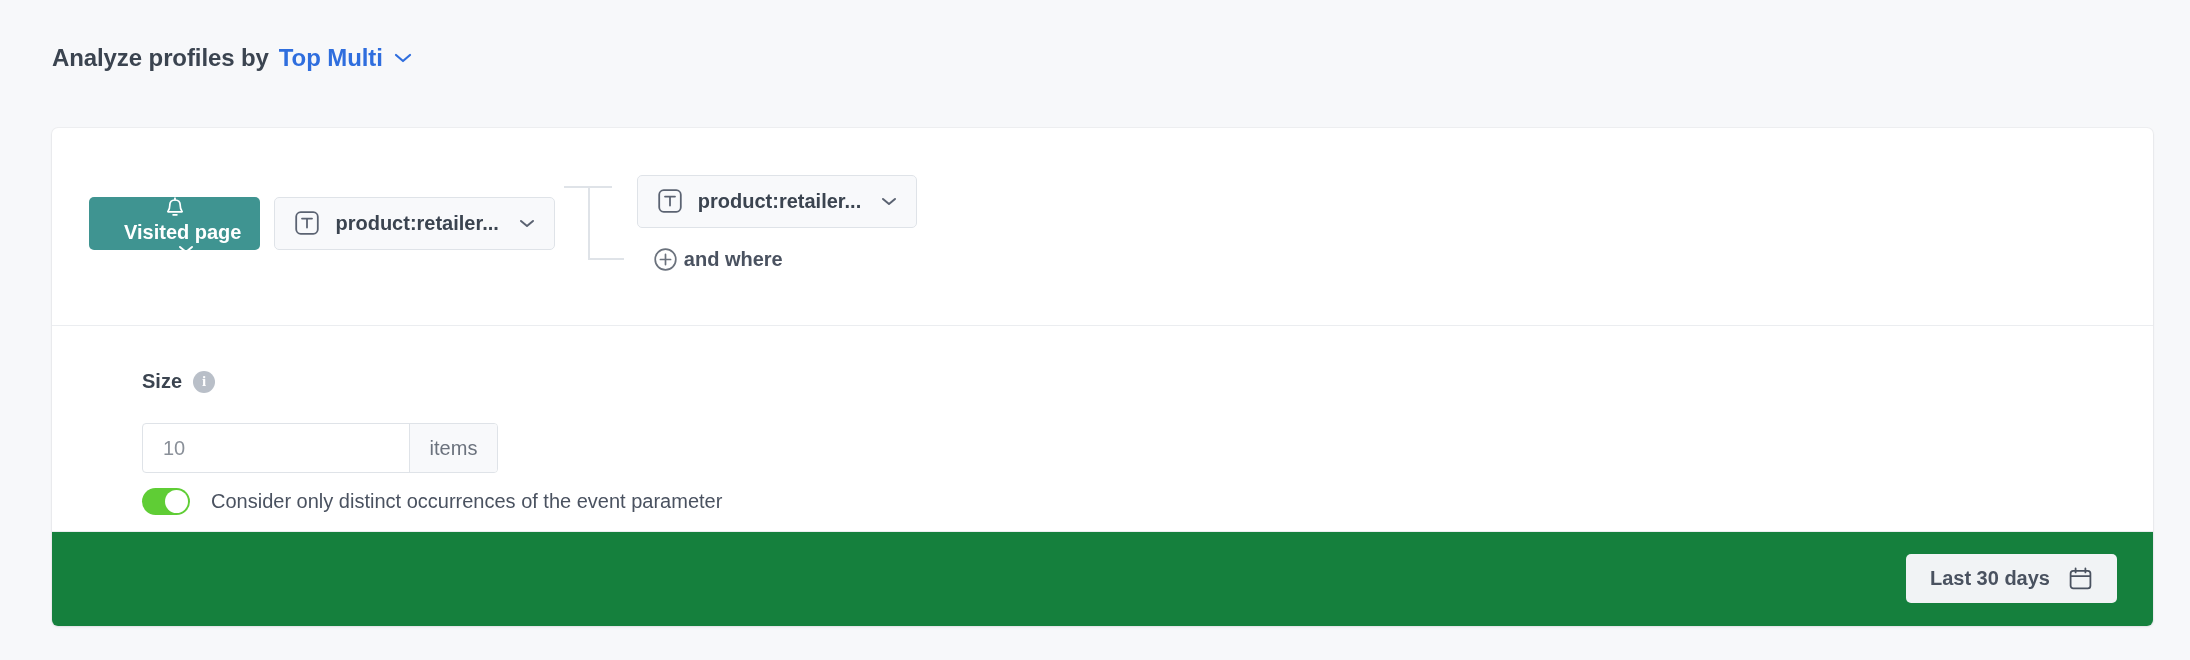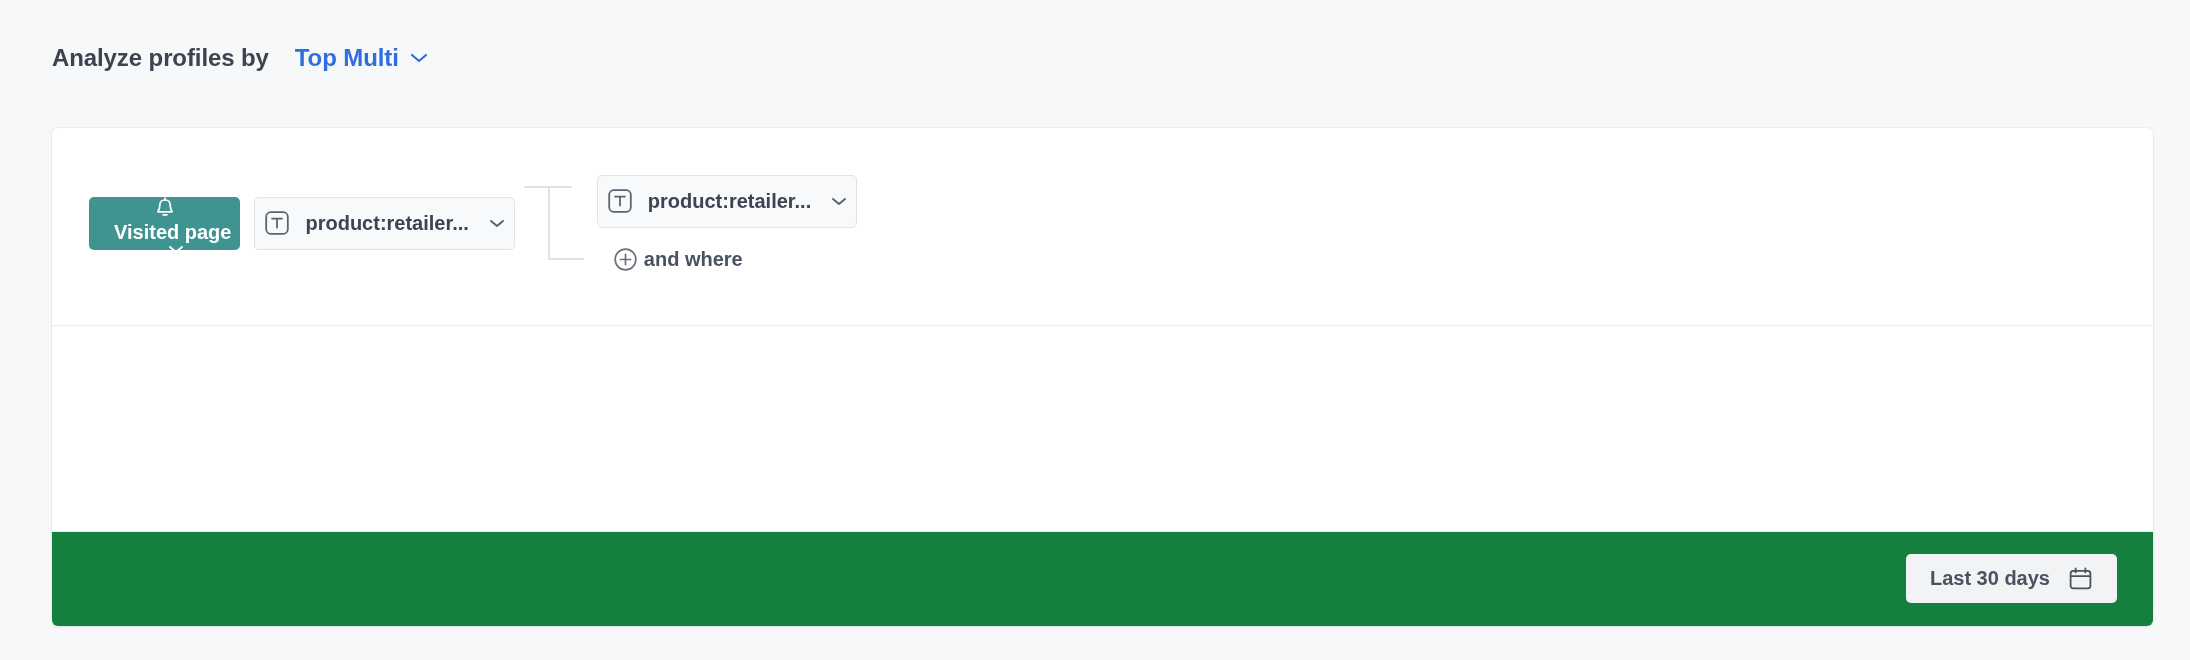--- a/index.html
+++ b/index.html
@@ -18,21 +18,21 @@
     background: #f7f8fa;
   }
 
   
   .header {
     position: absolute;
     left: 52px;
     top: 44px;
     display: flex;
     align-items: center;
-    gap: 26px;
+    gap: 10px;
   }
   .header-title {
     font-size: 24px;
     font-weight: bold;
     color: #3b4450;
     letter-spacing: -0.1px;
   }
   .header-select {
     display: flex;
     align-items: center;
@@ -79,21 +79,21 @@
     left: 37px;
     top: 32px;
     display: flex;
     align-items: center;
   }
   .chip {
     display: inline-flex;
     align-items: center;
     height: 53px;
     border-radius: 5px;
-    padding: 0 9px;
+    padding: 0 19px;
     cursor: pointer;
     white-space: nowrap;
   }
   .chip-primary {
     background: #3f9491;
     color: #ffffff;
     font-size: 20px;
     font-weight: bold;
     flex-direction: column;
   }
@@ -376,20 +376,38 @@
             </span>
             <span class="and-where-label">and where</span>
           </div>
         </div>
 
       </div>
     </div>
 
     <div class="divider"></div>
 
+    <div class="section-size">
+      <div class="size-label-row">
+        <span class="size-label">Size</span>
+        <span class="info-icon">i</span>
+      </div>
+
+      <div class="size-input-wrap">
+        <input class="size-input" type="text" value="10" style="">
+        <span class="size-unit">items</span>
+      </div>
+
+      <div class="toggle-row" style="top:162px;left:90px">
+        <span class="toggle">
+          <span class="knob"></span>
+        </span>
+        <span class="toggle-label">Consider only distinct occurrences of the event parameter</span>
+      </div>
+    </div>
 
     <div class="footer">
       <div class="daterange">
         <span class="daterange-label">Last 30 days</span>
         <span>
           <svg width="25" height="25" viewBox="0 0 25 25">
             <rect x="2.6" y="4.8" width="19.8" height="17.6" rx="2.6" fill="none" stroke="#4a5260" stroke-width="1.8"></rect>
             <path d="M2.6 10.2h19.8" fill="none" stroke="#4a5260" stroke-width="1.8"></path>
             <path d="M7.6 2.4v4M17.4 2.4v4" fill="none" stroke="#4a5260" stroke-width="1.8" stroke-linecap="round"></path>
           </svg>

